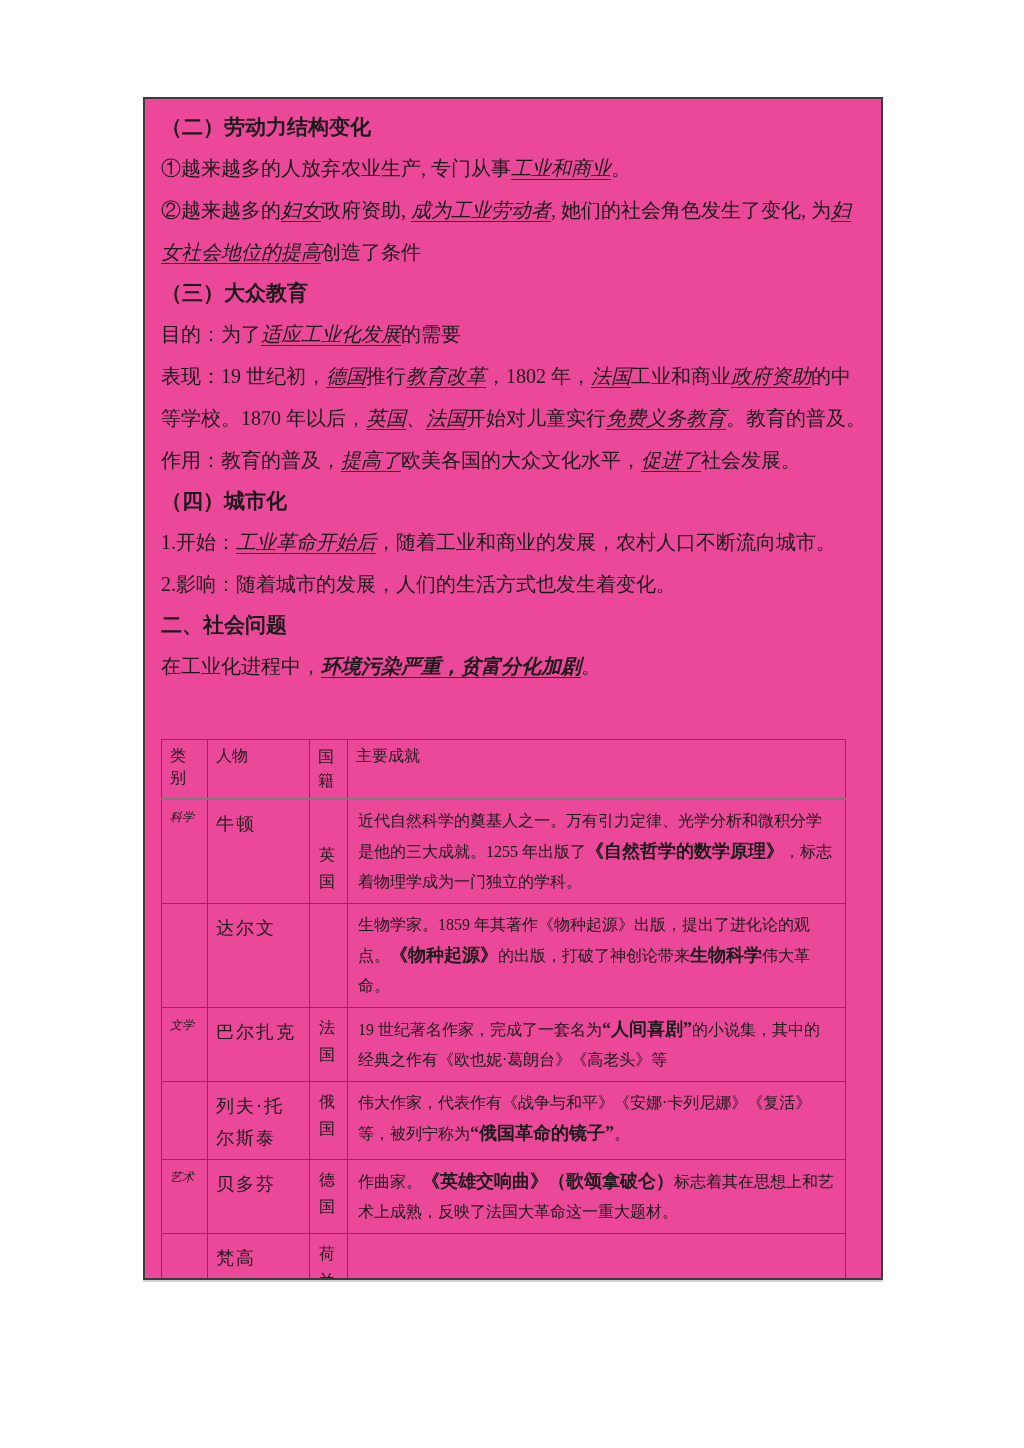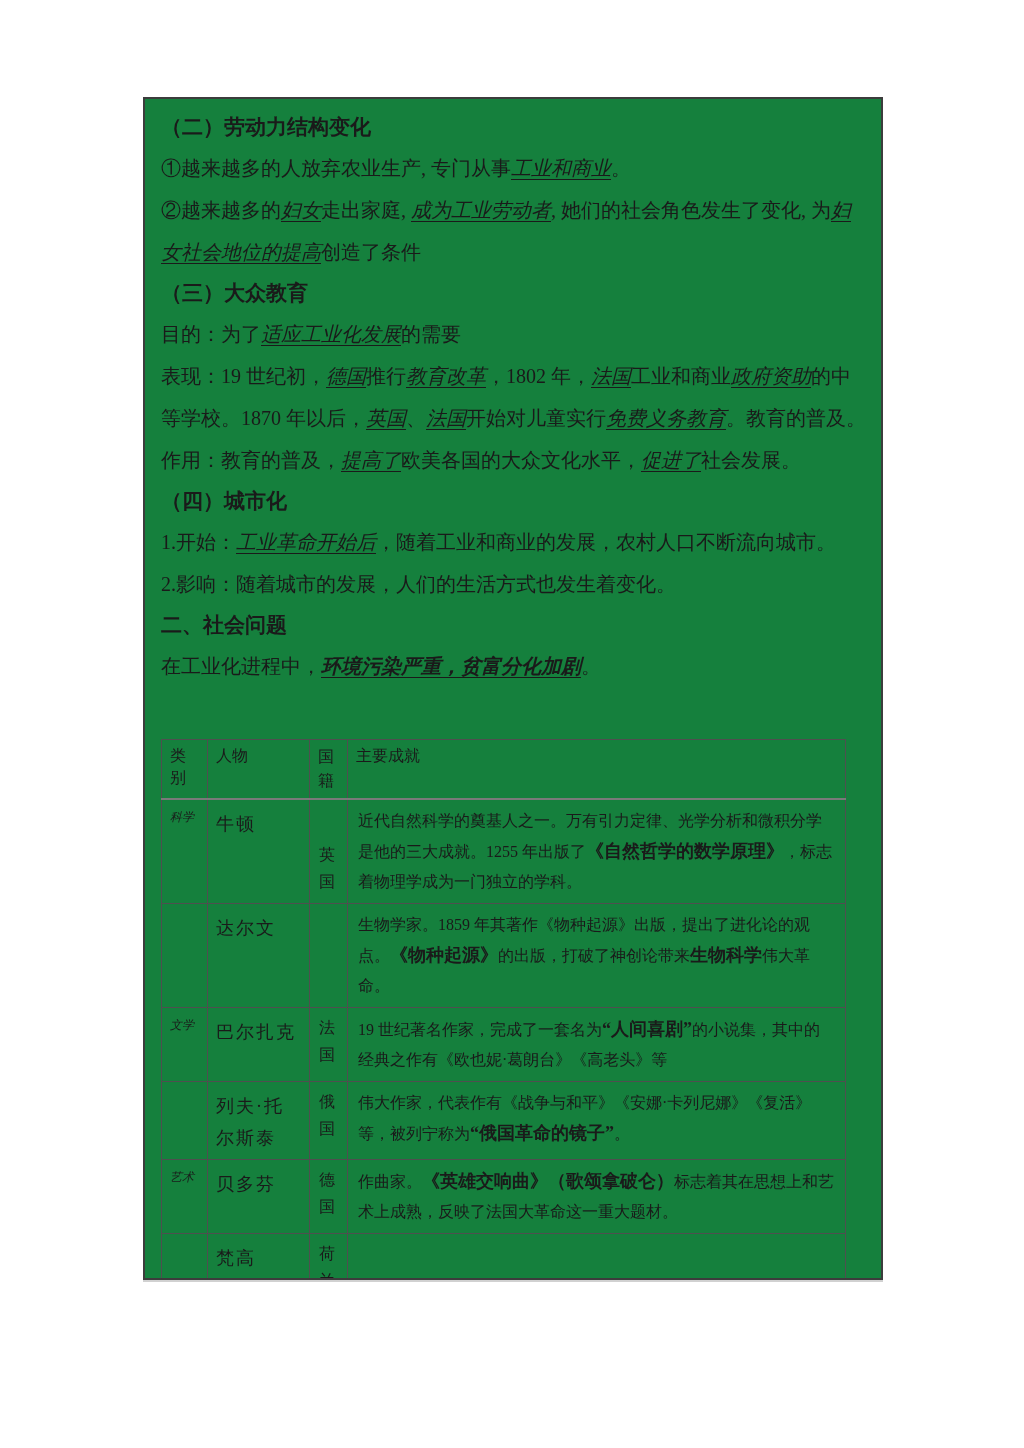--- a/index.html
+++ b/index.html
@@ -10,21 +10,21 @@
   *{box-sizing:border-box;}
   html,body{margin:0;padding:0;}
   body{
     width:1024px;height:1448px;background:#ffffff;position:relative;
     font-family:"Liberation Serif","DejaVu Serif",serif;color:var(--text);
   }
   .doc{
     position:absolute;left:143px;top:97px;width:740px;height:1183px;
     border:2px solid var(--page-border);
     box-shadow:0 2px 0 rgba(0,0,0,0.18);
-    padding:8px 14px 0 16px;overflow:hidden;background:#15803d;
+    padding:8px 14px 0 16px;overflow:hidden;background:#ec4899;
   }
   .line{font-size:20px;line-height:42px;font-weight:400;}
   .heading{font-size:21px;line-height:40px;font-weight:700;}
   .u{text-decoration:underline;text-underline-offset:4px;text-decoration-thickness:1px;font-style:italic;}
   .b{font-weight:700;}
   table{
     border-collapse:collapse;table-layout:fixed;width:684px;
     margin-left:0;margin-top:52px;
   }
   col.c-cat{width:46px;}
@@ -47,21 +47,21 @@
   tbody tr{height:56px;}
   thead tr{border-bottom:2px solid #7a7a7a;}
 </style>
 </head>
 <body>
 
 <div class="doc">
   <div id="sections">
       <div class="heading"><span>（二）劳动力结构变化</span></div>
       <div class="line"><span>①越来越多的人放弃农业生产, 专门从事</span><span class="u">工业和商业</span><span>。</span></div>
-      <div class="line"><span>②越来越多的</span><span class="u">妇女</span><span>走出家庭, </span><span class="u">成为工业劳动者</span><span>, 她们的社会角色发生了变化, 为</span><span class="u">妇女社会地位的提高</span><span>创造了条件</span></div>
+      <div class="line"><span>②越来越多的</span><span class="u">妇女</span><span>政府资助, </span><span class="u">成为工业劳动者</span><span>, 她们的社会角色发生了变化, 为</span><span class="u">妇女社会地位的提高</span><span>创造了条件</span></div>
       <div class="heading"><span>（三）大众教育</span></div>
       <div class="line"><span>目的：为了</span><span class="u">适应工业化发展</span><span>的需要</span></div>
       <div class="line"><span>表现：19 世纪初，</span><span class="u">德国</span><span>推行</span><span class="u">教育改革</span><span>，1802 年，</span><span class="u">法国</span><span>工业和商业</span><span class="u">政府资助</span><span>的中等学校。1870 年以后，</span><span class="u">英国</span><span>、</span><span class="u">法国</span><span>开始对儿童实行</span><span class="u">免费义务教育</span><span>。教育的普及。</span></div>
       <div class="line"><span>作用：教育的普及，</span><span class="u">提高了</span><span>欧美各国的大众文化水平，</span><span class="u">促进了</span><span>社会发展。</span></div>
       <div class="heading"><span>（四）城市化</span></div>
       <div class="line"><span>1.开始：</span><span class="u">工业革命开始后</span><span>，随着工业和商业的发展，农村人口不断流向城市。</span></div>
       <div class="line"><span>2.影响：随着城市的发展，人们的生活方式也发生着变化。</span></div>
       <div class="heading"><span>二、社会问题</span></div>
       <div class="line"><span>在工业化进程中，</span><span class="u b">环境污染严重，贫富分化加剧</span><span>。</span></div>
     </div>

